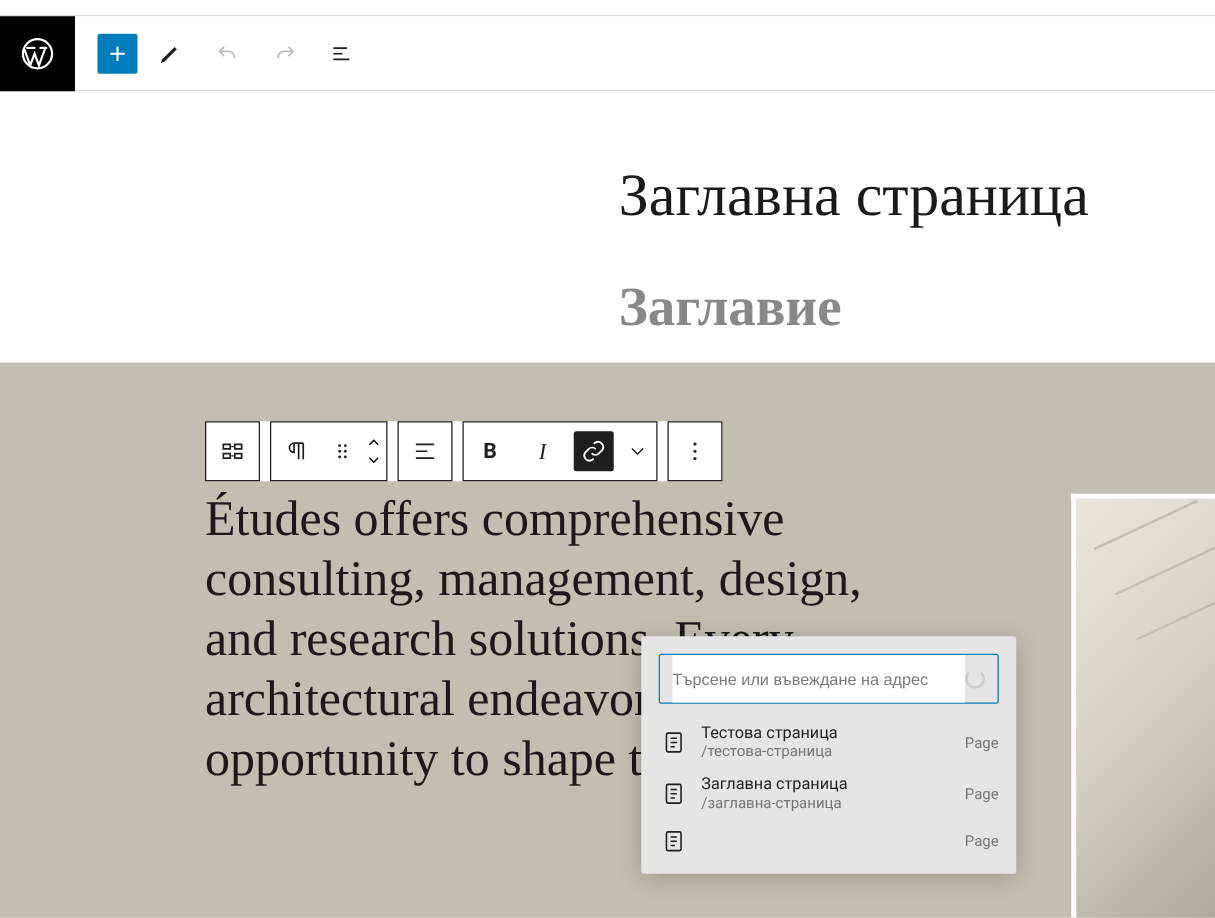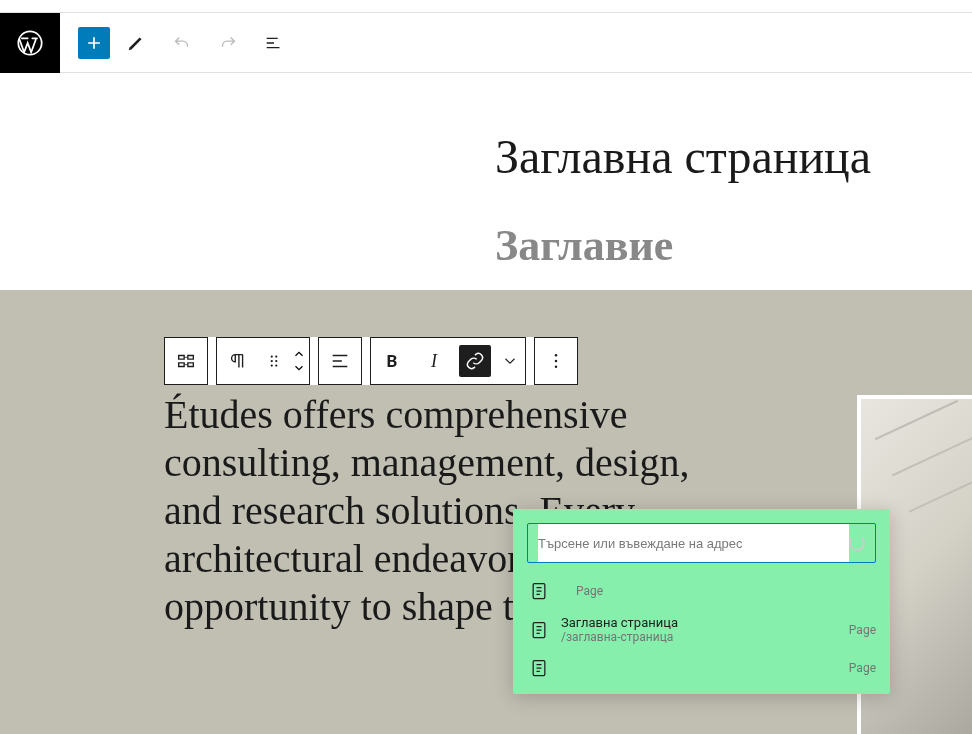--- a/index.html
+++ b/index.html
@@ -154,22 +154,22 @@
     right: 10px;
     height: 2px;
     background: rgba(0,0,0,0.15);
     transform: rotate(-25deg);
     box-shadow: 0 40px 0 rgba(0,0,0,0.12), 0 80px 0 rgba(0,0,0,0.1);
   }
   .link-popover {
     position: absolute;
     top: 509px;
     left: 513px;
-    width: 377px;
-    background: #86efac;
+    width: 300px;
+    background: #e5e5e5;
     border-radius: 2px;
     box-shadow: 0 3px 20px rgba(0,0,0,0.2);
     z-index: 100;
     padding: 14px 0 8px;
   }
   .search-wrap {
     margin: 0 14px 10px;
     border: 1.5px solid #007cba;
     border-radius: 2px;
     display: flex;
@@ -342,20 +342,24 @@
     <div class="spinner"></div>
   </div>
 
   <div class="result-item">
     <div class="result-icon">
       <svg width="20" height="20" viewBox="0 0 24 24">
           <rect x="5" y="3" width="14" height="18" rx="1.5" stroke="currentColor" stroke-width="1.5" fill="none"></rect>
           <path d="M9 8h6M9 12h6M9 16h4" stroke="currentColor" stroke-width="1.5"></path>
         </svg>
     </div>
+    <div class="result-text">
+      <div class="result-title">Тестова страница</div>
+      <div class="result-slug">/тестова-страница</div>
+    </div>
     <div class="result-type">Page</div>
   </div>
 
   <div class="result-item">
     <div class="result-icon">
       <svg width="20" height="20" viewBox="0 0 24 24">
           <rect x="5" y="3" width="14" height="18" rx="1.5" stroke="currentColor" stroke-width="1.5" fill="none"></rect>
           <path d="M9 8h6M9 12h6M9 16h4" stroke="currentColor" stroke-width="1.5"></path>
         </svg>
     </div>

